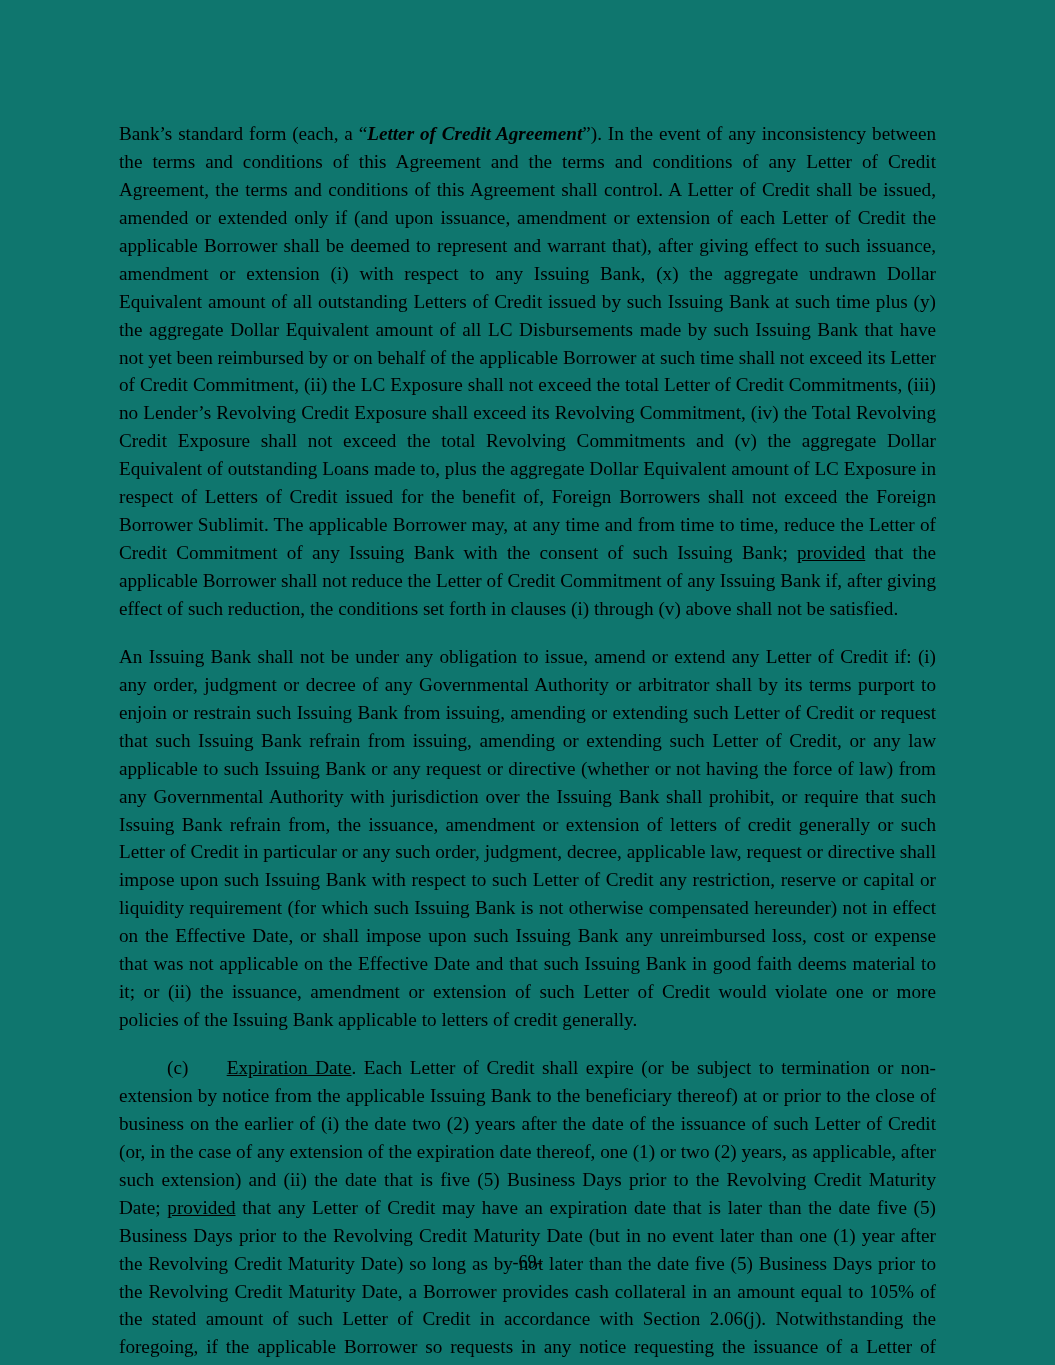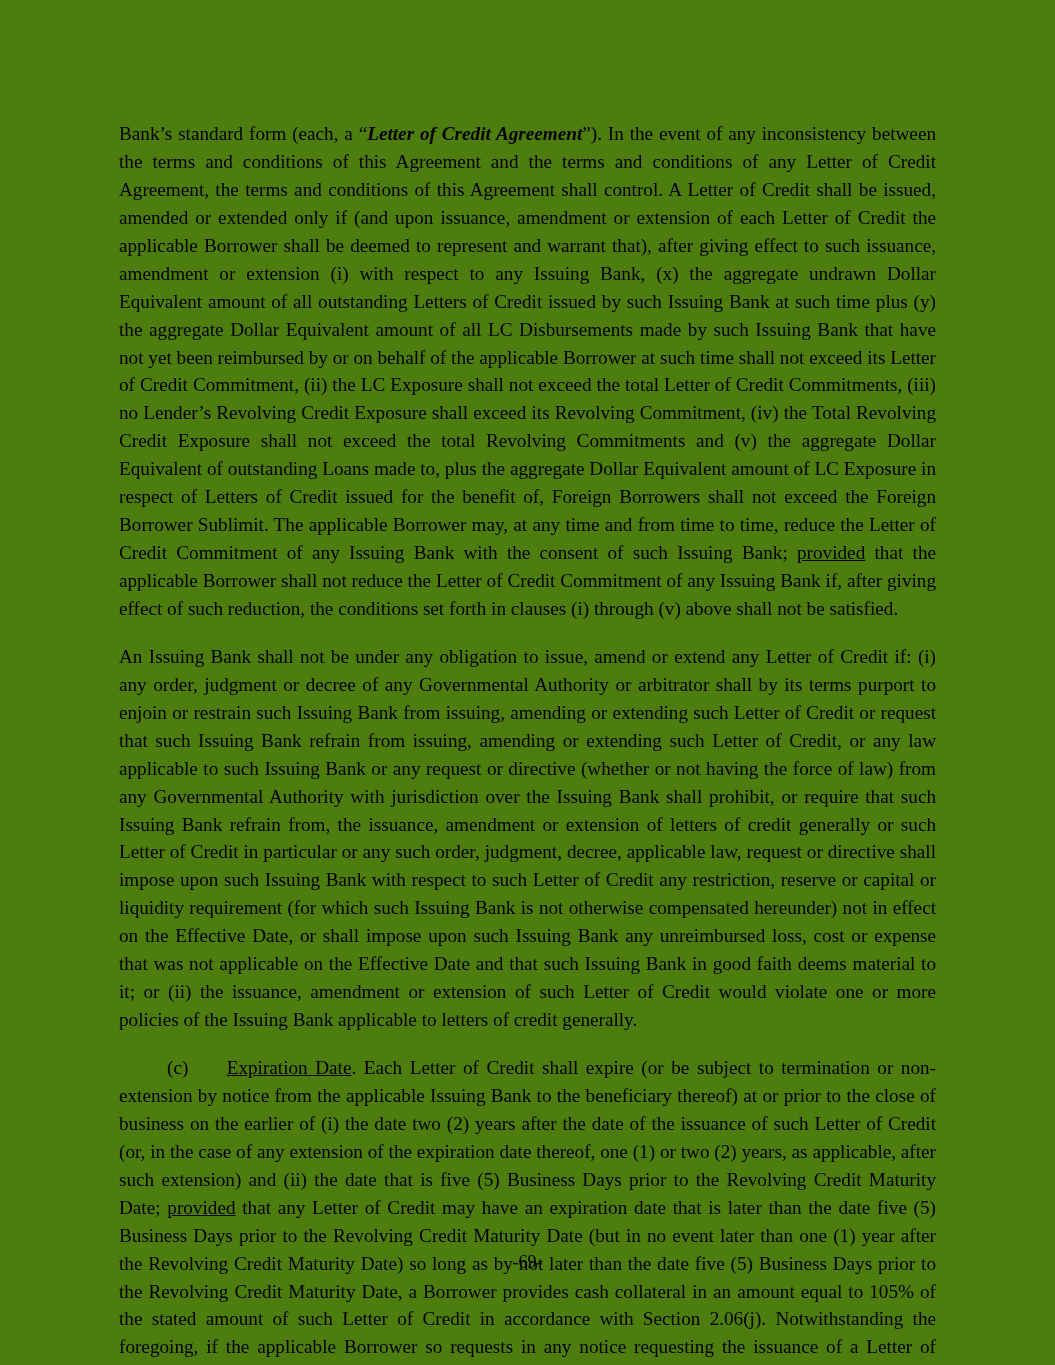--- a/index.html
+++ b/index.html
@@ -13,21 +13,21 @@
     font-family: "Liberation Serif", serif;
     color: #000000;
     position: relative;
   }
   .page {
     position: absolute;
     left: 0;
     top: 0;
     width: 1055px;
     height: 1365px;
-    background: #4d7c0f;
+    background: #0f766e;
   }
   .content {
     position: absolute;
     left: 119px;
     top: 120px;
     width: 817px;
   }
   p.para {
     margin: 0 0 20px 0;
     font-size: 19.2px;

